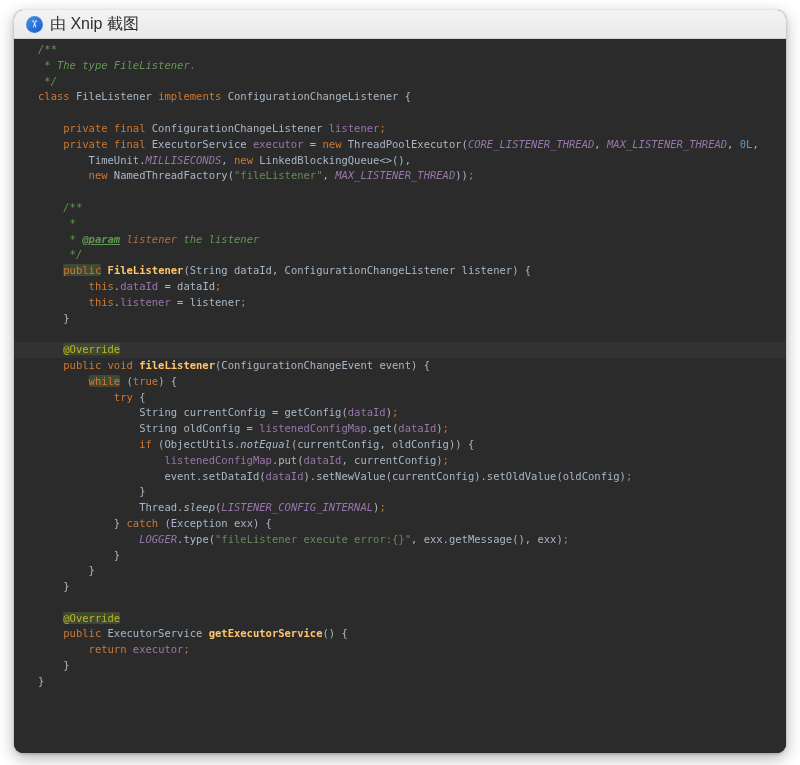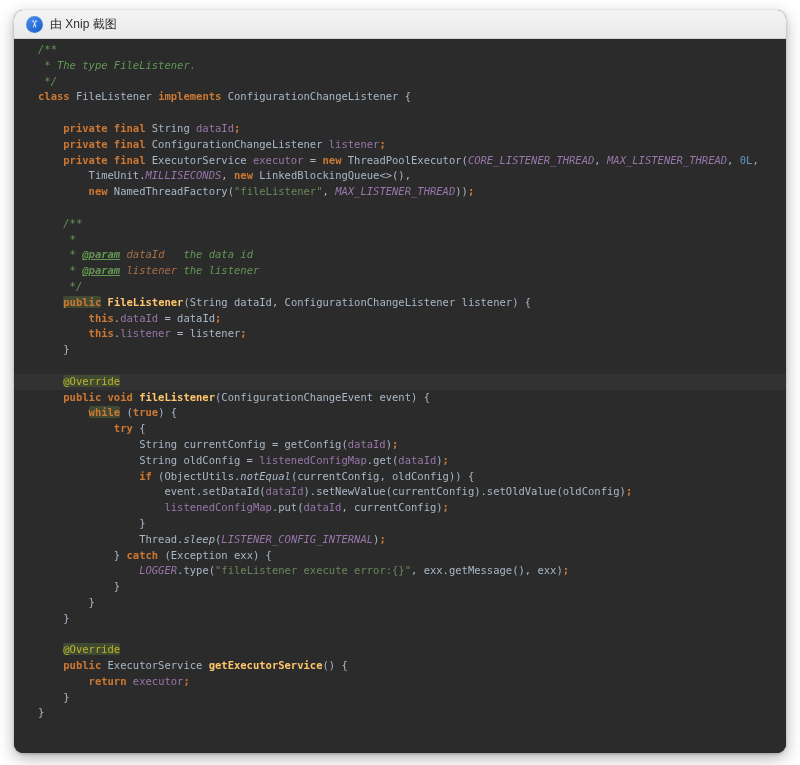--- a/index.html
+++ b/index.html
@@ -23,34 +23,34 @@
     width:17px;height:17px;border-radius:50%;
     background:linear-gradient(145deg,#4a90ee,var(--xnip_icon_blue,#1659c8));
     display:flex;align-items:center;justify-content:center;
     box-shadow:inset 0 0 1px rgba(255,255,255,.5);
     flex:0 0 auto;
   }
   .app-icon .glyph{
     color:#ffffff;font-size:10px;line-height:1;transform:rotate(90deg);
     font-family:"DejaVu Sans", sans-serif;
   }
-  .title-text{font-size:12px;color:#2e2e2e;}
+  .title-text{font-size:16px;color:#2e2e2e;}
   .editor{
     height:715px;overflow:hidden;cursor:text;
     font-family:"DejaVu Sans Mono", monospace;
     font-size:10.5px;
     padding-top:3px;
     background:var(--editor_background,#2b2b2b);
   }
   .code-line{
     height:15.8px;line-height:15.8px;white-space:pre;padding:0 0 0 24px;
   }
   .line-hl{background:var(--line_highlight,#323232);}
   .tk-d{color:var(--default_text,#a9b7c6);}
-  .tk-k{color:var(--keyword,#cc7832);font-weight:bold;}
+  .tk-k{color:var(--keyword,#cc7832);}
   .tk-s{color:var(--string,#6a8759);}
   .tk-n{color:var(--number,#6897bb);}
   .tk-c{color:var(--comment,#629755);font-style:italic;}
   .tk-ct{color:var(--comment,#629755);font-style:italic;font-weight:bold;text-decoration:underline;}
   .tk-cv{color:var(--doc_tag_value,#aa6f47);font-style:italic;}
   .tk-f{color:var(--field,#9876aa);}
   .tk-sf{color:var(--field,#9876aa);font-style:italic;text-align:right;}
   .tk-sm{color:var(--default_text,#a9b7c6);font-style:italic;}
   .tk-m{color:var(--method_decl,#ffc66b);font-weight:bold;}
   .tk-a{color:var(--annotation,#bbb529);}
@@ -66,45 +66,43 @@
     </span>
     <span class="title-text">由 Xnip 截图</span>
   </div>
   <div class="editor">
     <div class="code-area">
         <div class="code-line"><span class="tk-c">/**</span></div>
         <div class="code-line"><span class="tk-c"> * The type FileListener.</span></div>
         <div class="code-line"><span class="tk-c"> */</span></div>
         <div class="code-line"><span class="tk-k">class</span><span class="tk-d"> FileListener </span><span class="tk-k">implements</span><span class="tk-d"> ConfigurationChangeListener {</span></div>
         <div class="code-line"></div>
-        <div class="code-line"><span class="tk-k">    private final</span><span class="tk-d"> String </span><span class="tk-f">dataId</span><span class="tk-k">;</span></div>
         <div class="code-line"><span class="tk-k">    private final</span><span class="tk-d"> ConfigurationChangeListener </span><span class="tk-f">listener</span><span class="tk-k">;</span></div>
         <div class="code-line"><span class="tk-k">    private final</span><span class="tk-d"> ExecutorService </span><span class="tk-f">executor</span><span class="tk-d"> = </span><span class="tk-k">new</span><span class="tk-d"> ThreadPoolExecutor(</span><span class="tk-sf">CORE_LISTENER_THREAD</span><span class="tk-d">, </span><span class="tk-sf">MAX_LISTENER_THREAD</span><span class="tk-d">, </span><span class="tk-n">0L</span><span class="tk-d">,</span></div>
         <div class="code-line"><span class="tk-d">        TimeUnit.</span><span class="tk-sf">MILLISECONDS</span><span class="tk-d">, </span><span class="tk-k">new</span><span class="tk-d"> LinkedBlockingQueue&lt;&gt;(),</span></div>
         <div class="code-line"><span class="tk-k">        new</span><span class="tk-d"> NamedThreadFactory(</span><span class="tk-s">"fileListener"</span><span class="tk-d">, </span><span class="tk-sf">MAX_LISTENER_THREAD</span><span class="tk-d">))</span><span class="tk-k">;</span></div>
         <div class="code-line"></div>
         <div class="code-line"><span class="tk-c">    /**</span></div>
         <div class="code-line"><span class="tk-c">     *</span></div>
-        <div class="code-line"><span class="tk-c">     * </span><span class="tk-ct">@param</span><span class="tk-c"> </span><span class="tk-cv">dataId</span><span class="tk-c">   the data id</span></div>
         <div class="code-line"><span class="tk-c">     * </span><span class="tk-ct">@param</span><span class="tk-c"> </span><span class="tk-cv">listener</span><span class="tk-c"> the listener</span></div>
         <div class="code-line"><span class="tk-c">     */</span></div>
         <div class="code-line"><span class="tk-d">    </span><span class="tk-k tk-hl">public</span><span class="tk-d"> </span><span class="tk-m">FileListener</span><span class="tk-d">(String dataId, ConfigurationChangeListener listener) {</span></div>
         <div class="code-line"><span class="tk-k">        this</span><span class="tk-d">.</span><span class="tk-f">dataId</span><span class="tk-d"> = dataId</span><span class="tk-k">;</span></div>
         <div class="code-line"><span class="tk-k">        this</span><span class="tk-d">.</span><span class="tk-f">listener</span><span class="tk-d"> = listener</span><span class="tk-k">;</span></div>
         <div class="code-line"><span class="tk-d">    }</span></div>
         <div class="code-line"></div>
         <div class="code-line line-hl"><span class="tk-d">    </span><span class="tk-a tk-hl">@Override</span></div>
         <div class="code-line"><span class="tk-k">    public void</span><span class="tk-d"> </span><span class="tk-m">fileListener</span><span class="tk-d">(ConfigurationChangeEvent event) {</span></div>
         <div class="code-line"><span class="tk-d">        </span><span class="tk-k tk-hl">while</span><span class="tk-d"> (</span><span class="tk-k">true</span><span class="tk-d">) {</span></div>
         <div class="code-line"><span class="tk-k">            try</span><span class="tk-d"> {</span></div>
         <div class="code-line"><span class="tk-d">                String currentConfig = getConfig(</span><span class="tk-f">dataId</span><span class="tk-d">)</span><span class="tk-k">;</span></div>
         <div class="code-line"><span class="tk-d">                String oldConfig = </span><span class="tk-f">listenedConfigMap</span><span class="tk-d">.get(</span><span class="tk-f">dataId</span><span class="tk-d">)</span><span class="tk-k">;</span></div>
         <div class="code-line"><span class="tk-k">                if</span><span class="tk-d"> (ObjectUtils.</span><span class="tk-sm">notEqual</span><span class="tk-d">(currentConfig, oldConfig)) {</span></div>
+        <div class="code-line"><span class="tk-d">                    </span><span class="tk-f">listenedConfigMap</span><span class="tk-d">.put(</span><span class="tk-f">dataId</span><span class="tk-d">, currentConfig)</span><span class="tk-k">;</span></div>
         <div class="code-line"><span class="tk-d">                    event.setDataId(</span><span class="tk-f">dataId</span><span class="tk-d">).setNewValue(currentConfig).setOldValue(oldConfig)</span><span class="tk-k">;</span></div>
-        <div class="code-line"><span class="tk-d">                    </span><span class="tk-f">listenedConfigMap</span><span class="tk-d">.put(</span><span class="tk-f">dataId</span><span class="tk-d">, currentConfig)</span><span class="tk-k">;</span></div>
         <div class="code-line"><span class="tk-d">                }</span></div>
         <div class="code-line"><span class="tk-d">                Thread.</span><span class="tk-sm">sleep</span><span class="tk-d">(</span><span class="tk-sf">LISTENER_CONFIG_INTERNAL</span><span class="tk-d">)</span><span class="tk-k">;</span></div>
         <div class="code-line"><span class="tk-d">            } </span><span class="tk-k">catch</span><span class="tk-d"> (Exception exx) {</span></div>
         <div class="code-line"><span class="tk-d">                </span><span class="tk-sf">LOGGER</span><span class="tk-d">.type(</span><span class="tk-s">"fileListener execute error:{}"</span><span class="tk-d">, exx.getMessage(), exx)</span><span class="tk-k">;</span></div>
         <div class="code-line"><span class="tk-d">            }</span></div>
         <div class="code-line"><span class="tk-d">        }</span></div>
         <div class="code-line"><span class="tk-d">    }</span></div>
         <div class="code-line"></div>
         <div class="code-line"><span class="tk-d">    </span><span class="tk-a tk-hl">@Override</span></div>
         <div class="code-line"><span class="tk-k">    public</span><span class="tk-d"> ExecutorService </span><span class="tk-m">getExecutorService</span><span class="tk-d">() {</span></div>

